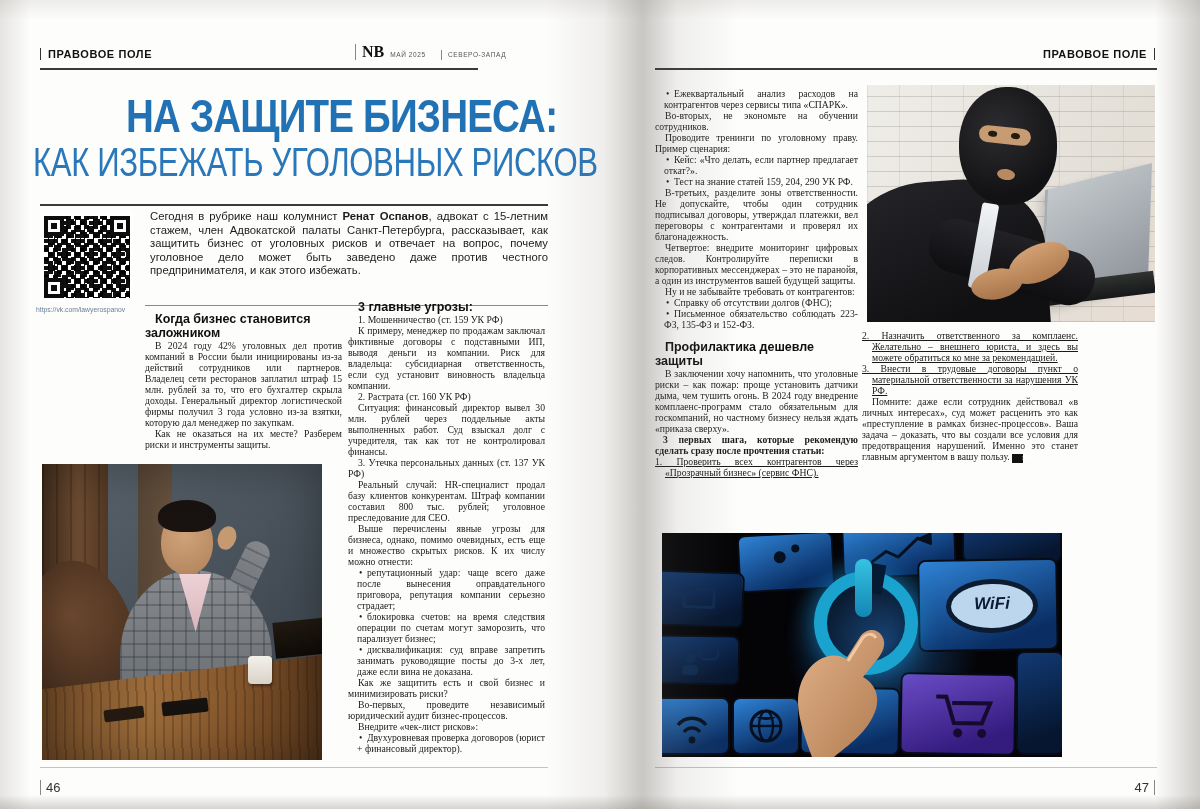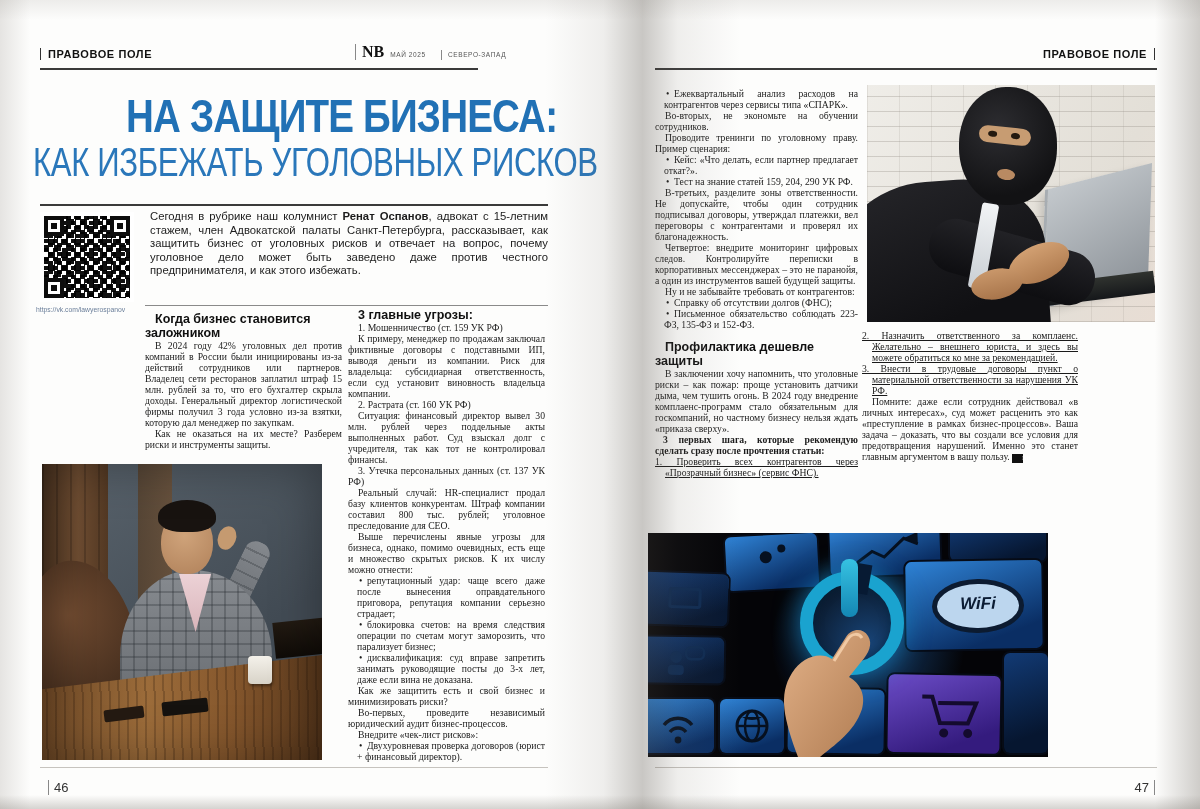--- a/index.html
+++ b/index.html
@@ -22,21 +22,21 @@
   .kicker{position:absolute;top:48px;font-size:11px;font-weight:700;letter-spacing:.6px;color:#111;}
   .kicker-left{left:40px;border-left:1.5px solid #333;padding-left:7px;}
   .kicker-right{right:45px;border-right:1.5px solid #333;padding-right:7px;}
   .rule-dark{position:absolute;height:1.5px;background:#3a3a3a;}
   .rule-light{position:absolute;height:1px;background:#c6c3be;}
   .brandblock{position:absolute;left:355px;top:44px;display:flex;align-items:flex-start;gap:6px;}
   .brand-nb{font-family:"Liberation Serif",serif;font-weight:700;font-size:16px;color:#111;border-left:1px solid #888;padding-left:6px;line-height:16px;}
   .brand-issue{font-size:6.5px;color:#555;letter-spacing:.6px;margin-top:7px;}
   .regionblock{position:absolute;left:441px;top:50px;font-size:6.5px;color:#555;letter-spacing:.6px;border-left:1px solid #888;padding-left:6px;line-height:10px;}
   .pagenum{position:absolute;bottom:14px;font-size:13px;color:#333;}
-  .pagenum-left{left:40px;border-left:1px solid #888;padding-left:5px;margin-left:8px;}
+  .pagenum-left{left:40px;border-left:1px solid #888;padding-left:5px;}
   .pagenum-right{right:45px;border-right:1px solid #888;padding-right:5px;}
 
   
   .title-line{position:absolute;white-space:nowrap;transform-origin:left top;color:#2171b5;font-family:"Liberation Sans",sans-serif;}
   .title-1{left:126px;top:88px;font-size:47px;font-weight:700;transform:scaleX(.82);letter-spacing:-1px;}
   .title-2{left:33px;top:139px;font-size:41px;font-weight:400;transform:scaleX(.76);letter-spacing:-.5px;color:#2a77ba;}
 
   
   .intro{position:absolute;left:150px;top:210px;width:398px;font-size:11.3px;line-height:13.5px;text-align:justify;color:#1c1c1c;}
   .intro b{font-weight:700;margin-top:8px;}
@@ -104,21 +104,21 @@
   .hk-tie{position:absolute;left:108px;top:118px;width:17px;height:86px;background:linear-gradient(#f2f4f6,#c9ced3);transform:rotate(10deg);border-radius:3px;}
   .hk-head{position:absolute;left:92px;top:2px;width:98px;height:118px;border-radius:48%;background:radial-gradient(circle at 40% 35%,#2d2d31,#121214 70%);}
   .hk-eyes{position:absolute;left:112px;top:42px;width:52px;height:17px;border-radius:9px;background:#c79c72;transform:rotate(6deg);}
   .hk-eye{position:absolute;top:5px;width:9px;height:6px;border-radius:50%;background:#241a10;}
   .hk-eye1{left:9px;} .hk-eye2{left:32px;}
   .hk-mouth{position:absolute;left:130px;top:84px;width:18px;height:11px;border-radius:50%;background:#b98a62;transform:rotate(8deg);}
   .hk-hand1{position:absolute;left:140px;top:160px;width:64px;height:36px;border-radius:50%;background:linear-gradient(#d2a072,#b07c50);transform:rotate(-24deg);}
   .hk-hand2{position:absolute;left:104px;top:184px;width:52px;height:30px;border-radius:50%;background:linear-gradient(#c9976a,#a8754b);transform:rotate(-12deg);}
 
   
-  .cg{left:648px;top:533px;width:400px;height:224px;background:#040407;}
+  .cg{left:662px;top:533px;width:400px;height:224px;background:#040407;}
   .tile{position:absolute;border-radius:6px;background:linear-gradient(160deg,#2f83d6,#0a2e64 80%);box-shadow:0 0 0 2px #060b16;}
   .tile-dark{background:linear-gradient(160deg,#123a74,#061630 80%);}
   .tile-purple{background:linear-gradient(160deg,#6b4cc6,#341b7e 80%);}
   .tile svg{position:absolute;inset:0;width:100%;height:100%;}
   .cg-glow{position:absolute;left:110px;top:10px;width:220px;height:200px;background:radial-gradient(circle,rgba(40,120,210,.55),rgba(0,0,0,0) 65%);}
   .pwr-ring{position:absolute;left:152px;top:38px;width:104px;height:104px;border-radius:50%;border:13px solid #1aa3cf;box-sizing:border-box;box-shadow:0 0 26px rgba(20,130,190,.8),inset 0 0 10px rgba(0,40,70,.6);}
   .pwr-gap{position:absolute;left:196px;top:30px;width:26px;height:30px;background:#071a33;transform:rotate(10deg);}
   .pwr-bar{position:absolute;left:193px;top:26px;width:17px;height:58px;border-radius:8px;background:linear-gradient(#36c2e2,#1487b4);}
   .wifi-oval{position:absolute;left:26px;top:18px;width:82px;height:44px;border-radius:50%;border:5px solid #0c1b30;background:#bcd6ee;}
   .wifi-text{position:absolute;left:0;top:10px;width:100%;text-align:center;font-weight:700;font-style:italic;font-size:17px;color:#0b1c33;font-family:"Liberation Sans",sans-serif;}
@@ -152,21 +152,21 @@
   <div class="intro"><span>Сегодня в рубрике наш колумнист </span><b>Ренат Оспанов</b><span>, адвокат с 15-летним стажем, член Адвокатской палаты Санкт-Петербурга, рассказывает, как защитить бизнес от уголовных рисков и отвечает на вопрос, почему уголовное дело может быть заведено даже против честного предпринимателя, и как этого избежать.</span></div>
 
   <div class="rule-dark" style="left:145px;top:305px;width:403px;height:1px;background:#8a8a8a;"></div>
 
   <div class="col" style="left:145px;top:312px;width:197px;">
     <p class="col-heading">Когда бизнес становится заложником</p>
     <p>В 2024 году 42% уголовных дел против компаний в России были инициированы из-за действий сотрудников или партнеров. Владелец сети ресторанов заплатил штраф 15 млн. рублей за то, что его бухгалтер скрыла доходы. Генеральный директор логистической фирмы получил 3 года условно из-за взятки, которую дал менеджер по закупкам.</p>
     <p>Как не оказаться на их месте? Разберем риски и инструменты защиты.</p>
   </div>
 
-  <div class="col" style="left:348px;top:308px;width:197px;">
+  <div class="col" style="left:348px;top:300px;width:197px;">
     <p class="col-heading">3 главные угрозы:</p>
     <p class="bold-line">1. Мошенничество (ст. 159 УК РФ)</p>
     <p>К примеру, менеджер по продажам заключал фиктивные договоры с подставными ИП, выводя деньги из компании. Риск для владельца: субсидиарная ответственность, если суд установит виновность владельца компании.</p>
     <p class="bold-line">2. Растрата (ст. 160 УК РФ)</p>
     <p>Ситуация: финансовый директор вывел 30 млн. рублей через поддельные акты выполненных работ. Суд взыскал долг с учредителя, так как тот не контролировал финансы.</p>
     <p class="bold-line">3. Утечка персональных данных (ст. 137 УК РФ)</p>
     <p>Реальный случай: HR-специалист продал базу клиентов конкурентам. Штраф компании составил 800 тыс. рублей; уголовное преследование для CEO.</p>
     <p>Выше перечислены явные угрозы для бизнеса, однако, помимо очевидных, есть еще и множество скрытых рисков. К их числу можно отнести:</p>
     <p class="bullet">репутационный удар: чаще всего даже после вынесения оправдательного приговора, репутация компании серьезно страдает;</p>
     <p class="bullet">блокировка счетов: на время следствия операции по счетам могут заморозить, что парализует бизнес;</p>

